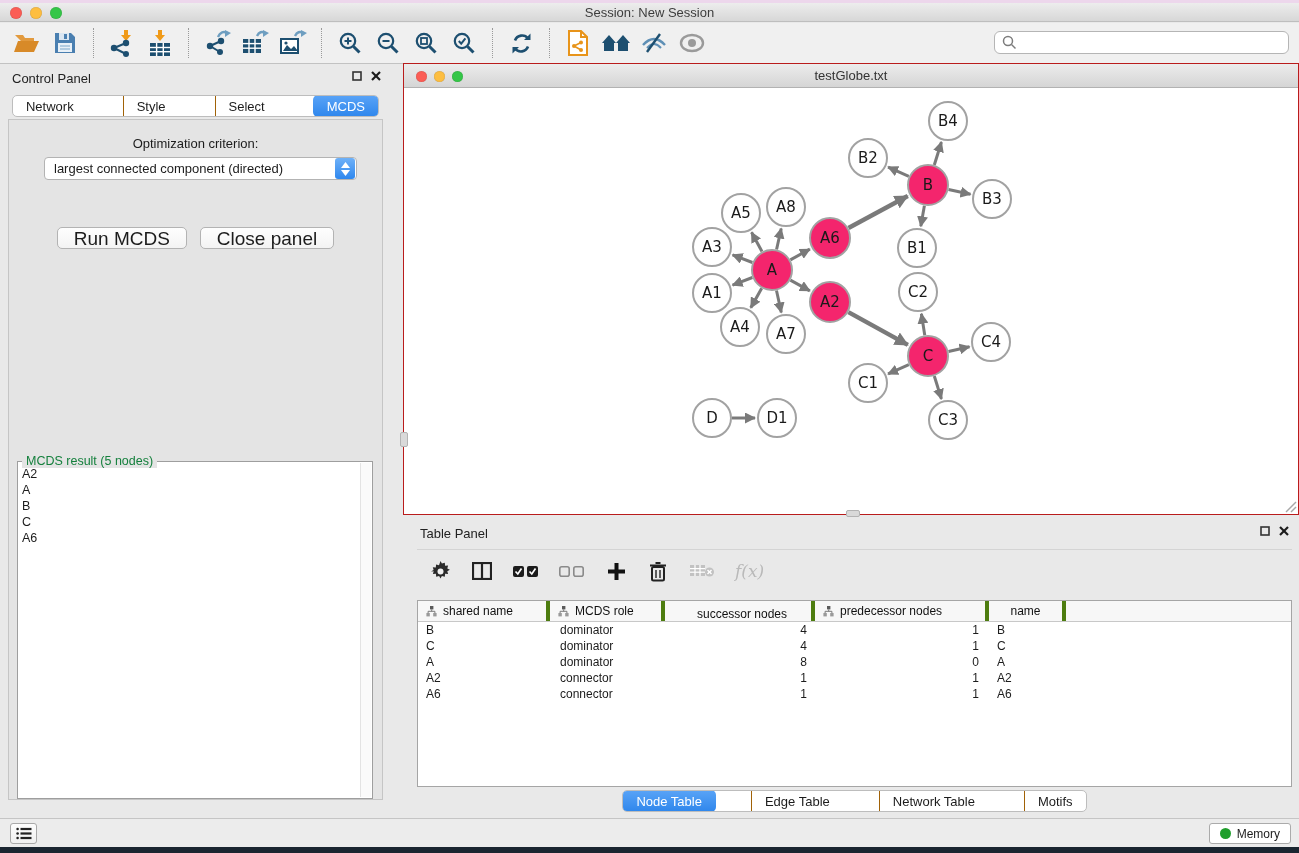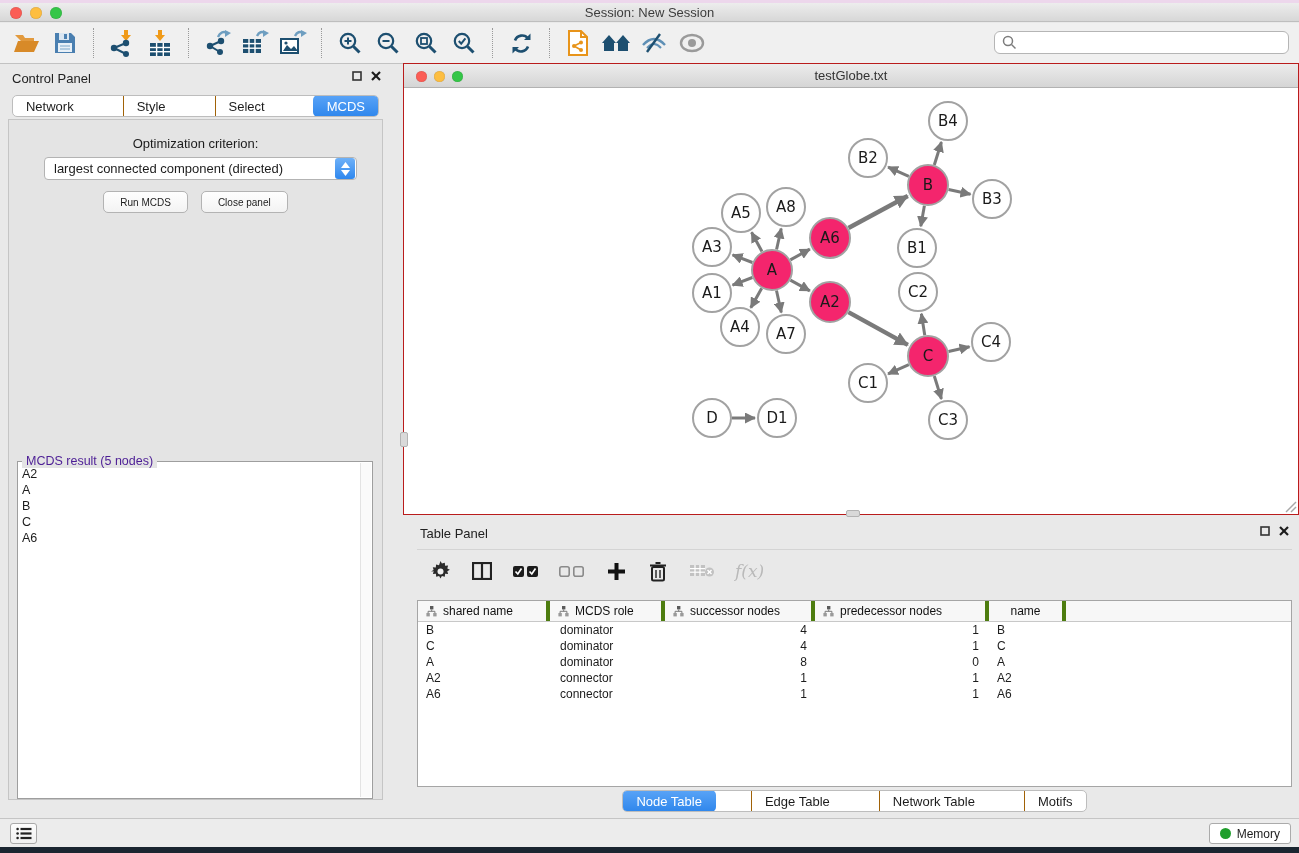--- a/index.html
+++ b/index.html
@@ -40,25 +40,25 @@
   .cp-body { position:absolute; top:55px; left:8px; right:8px; bottom:10px;
     background:#E4E4E4; border:1px solid #C5C5C5; }
   .opt-label { margin-top:16px; text-align:center; font-size:13px; }
   .dropdown { position:absolute; left:35px; top:37px; width:313px; height:23px; background:#fff;
     border:1px solid #B3B3B3; border-radius:4px; display:flex; align-items:center; }
   .dropdown .dd-text { flex:1; font-size:13px; padding-left:9px; white-space:nowrap; overflow:hidden; }
   .dd-stepper { width:20px; height:21px; border-radius:3px; background:linear-gradient(#6FB1F8,#2E87EE);
     margin-right:1px; display:flex; flex-direction:column; align-items:center; justify-content:center; gap:2px; }
   .cp-buttons { position:absolute; top:71px; left:0; width:100%; display:flex; justify-content:center; gap:13px; }
   .btn { height:22px; padding:0 16px; background:linear-gradient(#FEFEFE,#F3F3F3); border:1px solid #B3B3B3;
-    border-radius:5px; font-size:10px; font-family:inherit; color:#1c1c1c; }
+    border-radius:5px; font-size:19px; font-family:inherit; color:#1c1c1c;margin-top:36px; }
   .groupbox { position:absolute; left:8px; right:9px; top:341px; height:338px;
     background:#fff; border:1px solid #9E9E9E; }
   .groupbox .gb-title { position:absolute; top:-8px; left:4px; background:#E4E4E4; padding:0 4px;
-    font-size:12.5px; color:#4c1d95; }
+    font-size:12.5px; color:#15803d; }
   .gb-scroll { position:absolute; top:1px; right:1px; bottom:1px; width:11px; background:#FAFAFA; border-left:1px solid #E3E3E3; }
   .gb-list { position:absolute; top:4px; left:4px; right:14px; bottom:2px; overflow:hidden; }
   .result-item { font-size:12.5px; height:16px; line-height:16px; }
 
   
   .net-window { position:absolute; left:403px; top:63px; width:896px; height:452px;
     background:#6d28d9; border:1px solid #b91c1c; }
   .net-titlebar { position:relative; height:24px; background:linear-gradient(#ECECEC,#D5D5D5);
     border-bottom:1px solid #B2B2B2; }
   .net-titlebar .title { position:absolute; left:0; right:0; top:4px; text-align:center; font-size:13px; color:#333; }
@@ -78,21 +78,21 @@
   .tp-toolbar { position:absolute; top:29px; left:7px; right:7px; height:43px; border-top:1px solid #D4D4D4;
     display:flex; align-items:center; gap:20px; padding-left:12px; }
   .tp-tool { display:flex; align-items:center; justify-content:center; min-width:22px; height:26px; }
   .fx { font-family:"DejaVu Serif","Liberation Serif",serif; font-style:italic; font-size:17px; color:#B9B9B9; }
   .ttable { position:absolute; left:7px; right:7px; top:80px; height:187px; background:#fff;
     border:1px solid #A5A5A5; font-size:12px; display:flex; flex-direction:column; }
   .thead { display:flex; height:21px; background:#F7F7F7; border-bottom:1px solid #C8C8C8; flex:0 0 auto; }
   .hcell { display:flex; align-items:center; gap:6px; padding-left:8px; border-right:4px solid #4d7c0f;
     font-size:12px; color:#111; }
   .hcell.center { justify-content:center; padding-left:0; }
-  .w0{width:132px;} .w1{width:115px;} .w2{width:150px;} .w3{width:174px;} .w4{width:77px;} .wf{flex:1; border-right:none;}
+  .w0{width:132px;} .w1{width:115px;} .w2{width:150px;flex-direction:column;} .w3{width:174px;} .w4{width:77px;} .wf{flex:1; border-right:none;}
   .tbody { flex:1; }
   .trow { display:flex; height:16px; line-height:16px; }
   .tcell { overflow:hidden; white-space:nowrap; }
   .tcell.col0 { width:132px; padding-left:8px; }
   .tcell.col1 { width:115px; padding-left:10px; }
   .tcell.col2 { width:150px; padding-right:8px; text-align:right; }
   .tcell.col3 { width:174px; padding-right:10px; text-align:right; }
   .tcell.col4 { width:77px; padding-left:8px; }
   .tp-tabs { position:absolute; left:0; width:100%; top:270px; display:flex; justify-content:center; }
 

